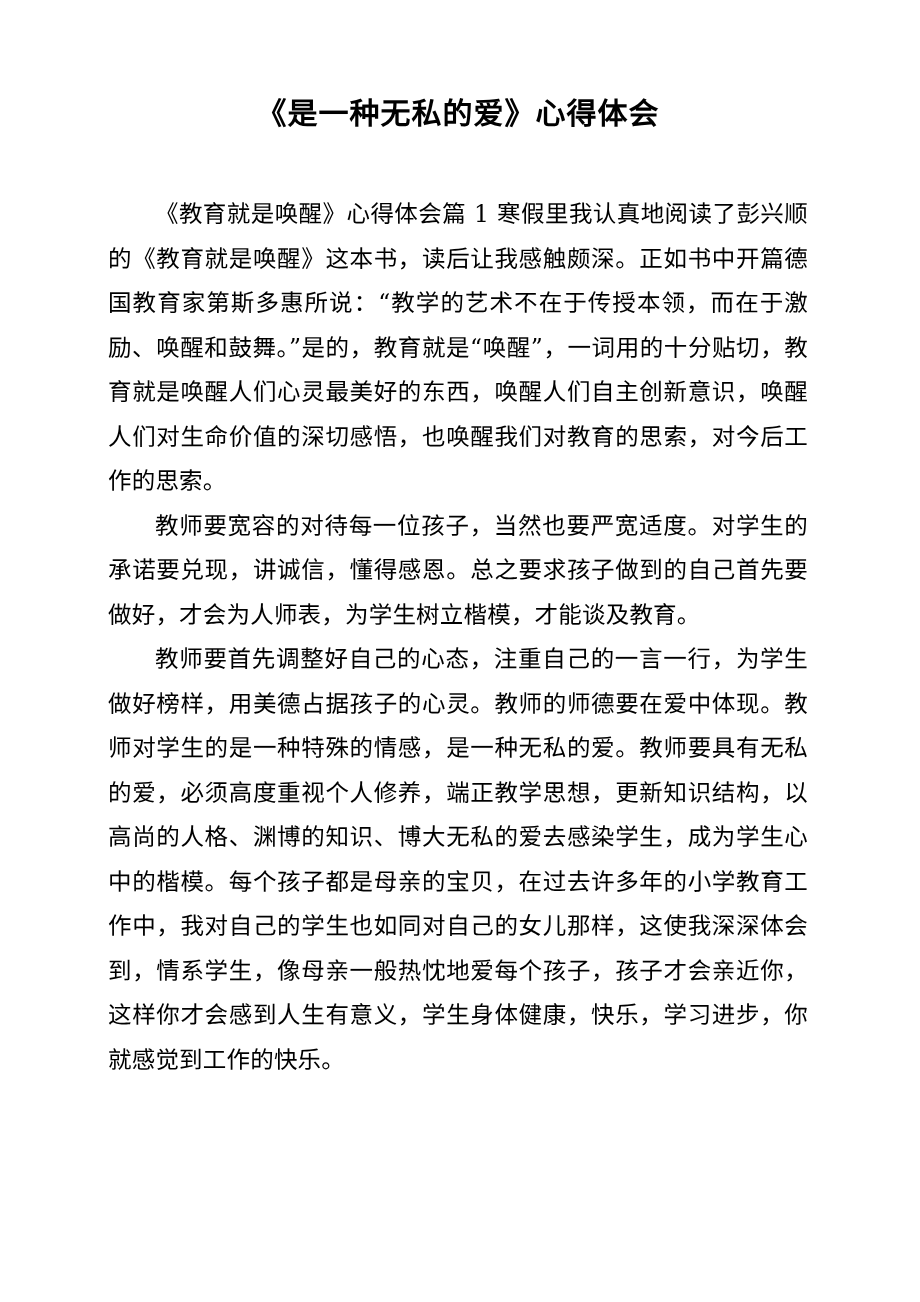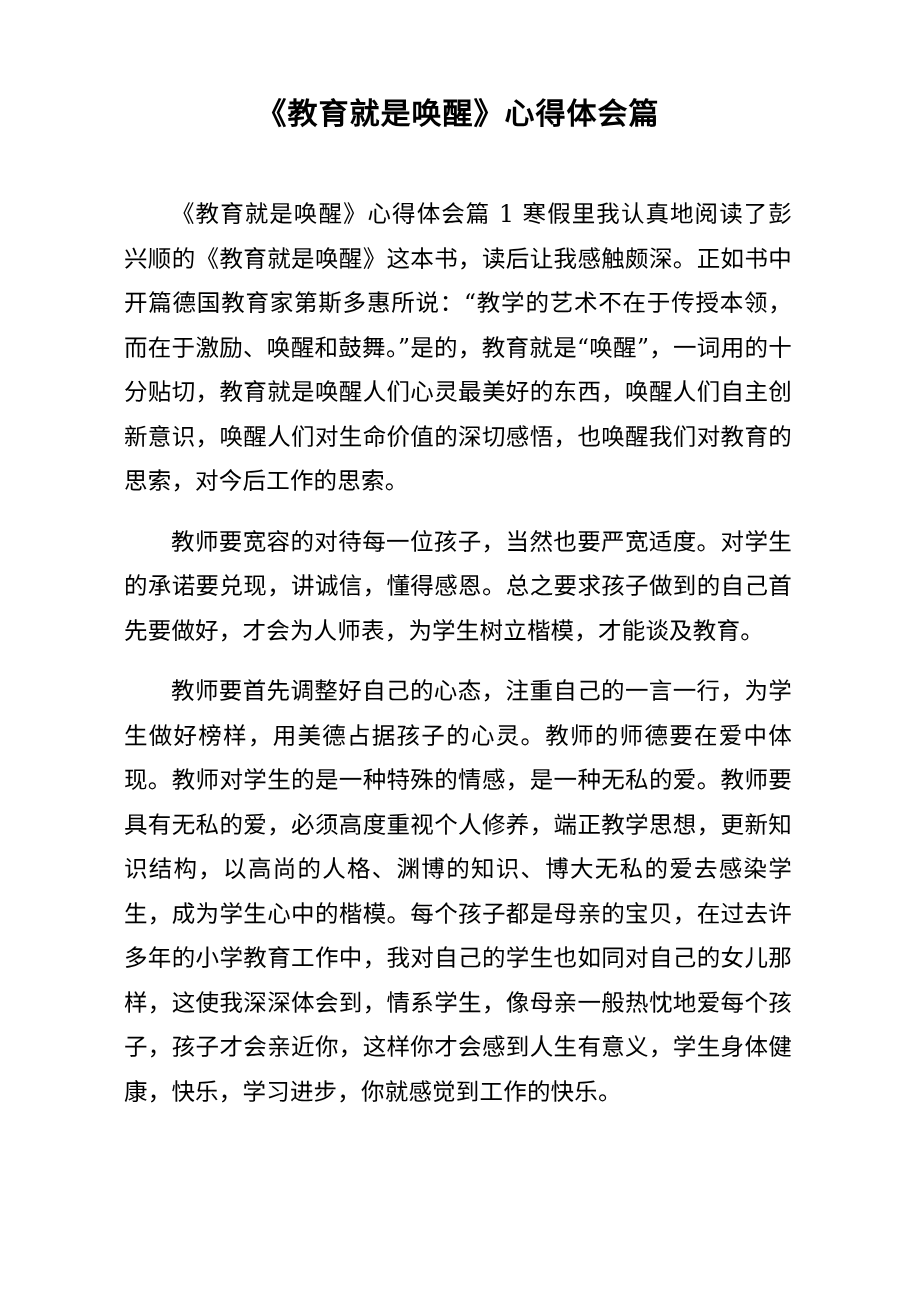--- a/index.html
+++ b/index.html
@@ -42,32 +42,32 @@
   .body-block {
     margin-top: 56px;
   }
   p.para {
     font-family: "DejaVu Serif", "Liberation Serif", serif;
     font-size: 23.5px;
     line-height: 44.5px;
     text-align: justify;
     text-justify: inter-ideograph;
     text-indent: 2em;
-    margin: 16px;
+    margin: 0;
     letter-spacing: 0.2px;
   }
   p.para + p.para {
     margin-top: 0;
   }
 </style>
 </head>
 <body>
 
 <div class="page">
   <div class="content">
-    <h1 class="doc-title">《教育就是唤醒》心得体会篇</h1>
+    <h1 class="doc-title">《是一种无私的爱》心得体会</h1>
     <div class="body-block">
       <p class="para">《教育就是唤醒》心得体会篇 1 寒假里我认真地阅读了彭兴顺的《教育就是唤醒》这本书，读后让我感触颇深。正如书中开篇德国教育家第斯多惠所说：“教学的艺术不在于传授本领，而在于激励、唤醒和鼓舞。”是的，教育就是“唤醒”，一词用的十分贴切，教育就是唤醒人们心灵最美好的东西，唤醒人们自主创新意识，唤醒人们对生命价值的深切感悟，也唤醒我们对教育的思索，对今后工作的思索。</p>
       <p class="para">教师要宽容的对待每一位孩子，当然也要严宽适度。对学生的承诺要兑现，讲诚信，懂得感恩。总之要求孩子做到的自己首先要做好，才会为人师表，为学生树立楷模，才能谈及教育。</p>
       <p class="para">教师要首先调整好自己的心态，注重自己的一言一行，为学生做好榜样，用美德占据孩子的心灵。教师的师德要在爱中体现。教师对学生的是一种特殊的情感，是一种无私的爱。教师要具有无私的爱，必须高度重视个人修养，端正教学思想，更新知识结构，以高尚的人格、渊博的知识、博大无私的爱去感染学生，成为学生心中的楷模。每个孩子都是母亲的宝贝，在过去许多年的小学教育工作中，我对自己的学生也如同对自己的女儿那样，这使我深深体会到，情系学生，像母亲一般热忱地爱每个孩子，孩子才会亲近你，这样你才会感到人生有意义，学生身体健康，快乐，学习进步，你就感觉到工作的快乐。</p>
     </div>
   </div>
 </div>
 
 </body></html>

